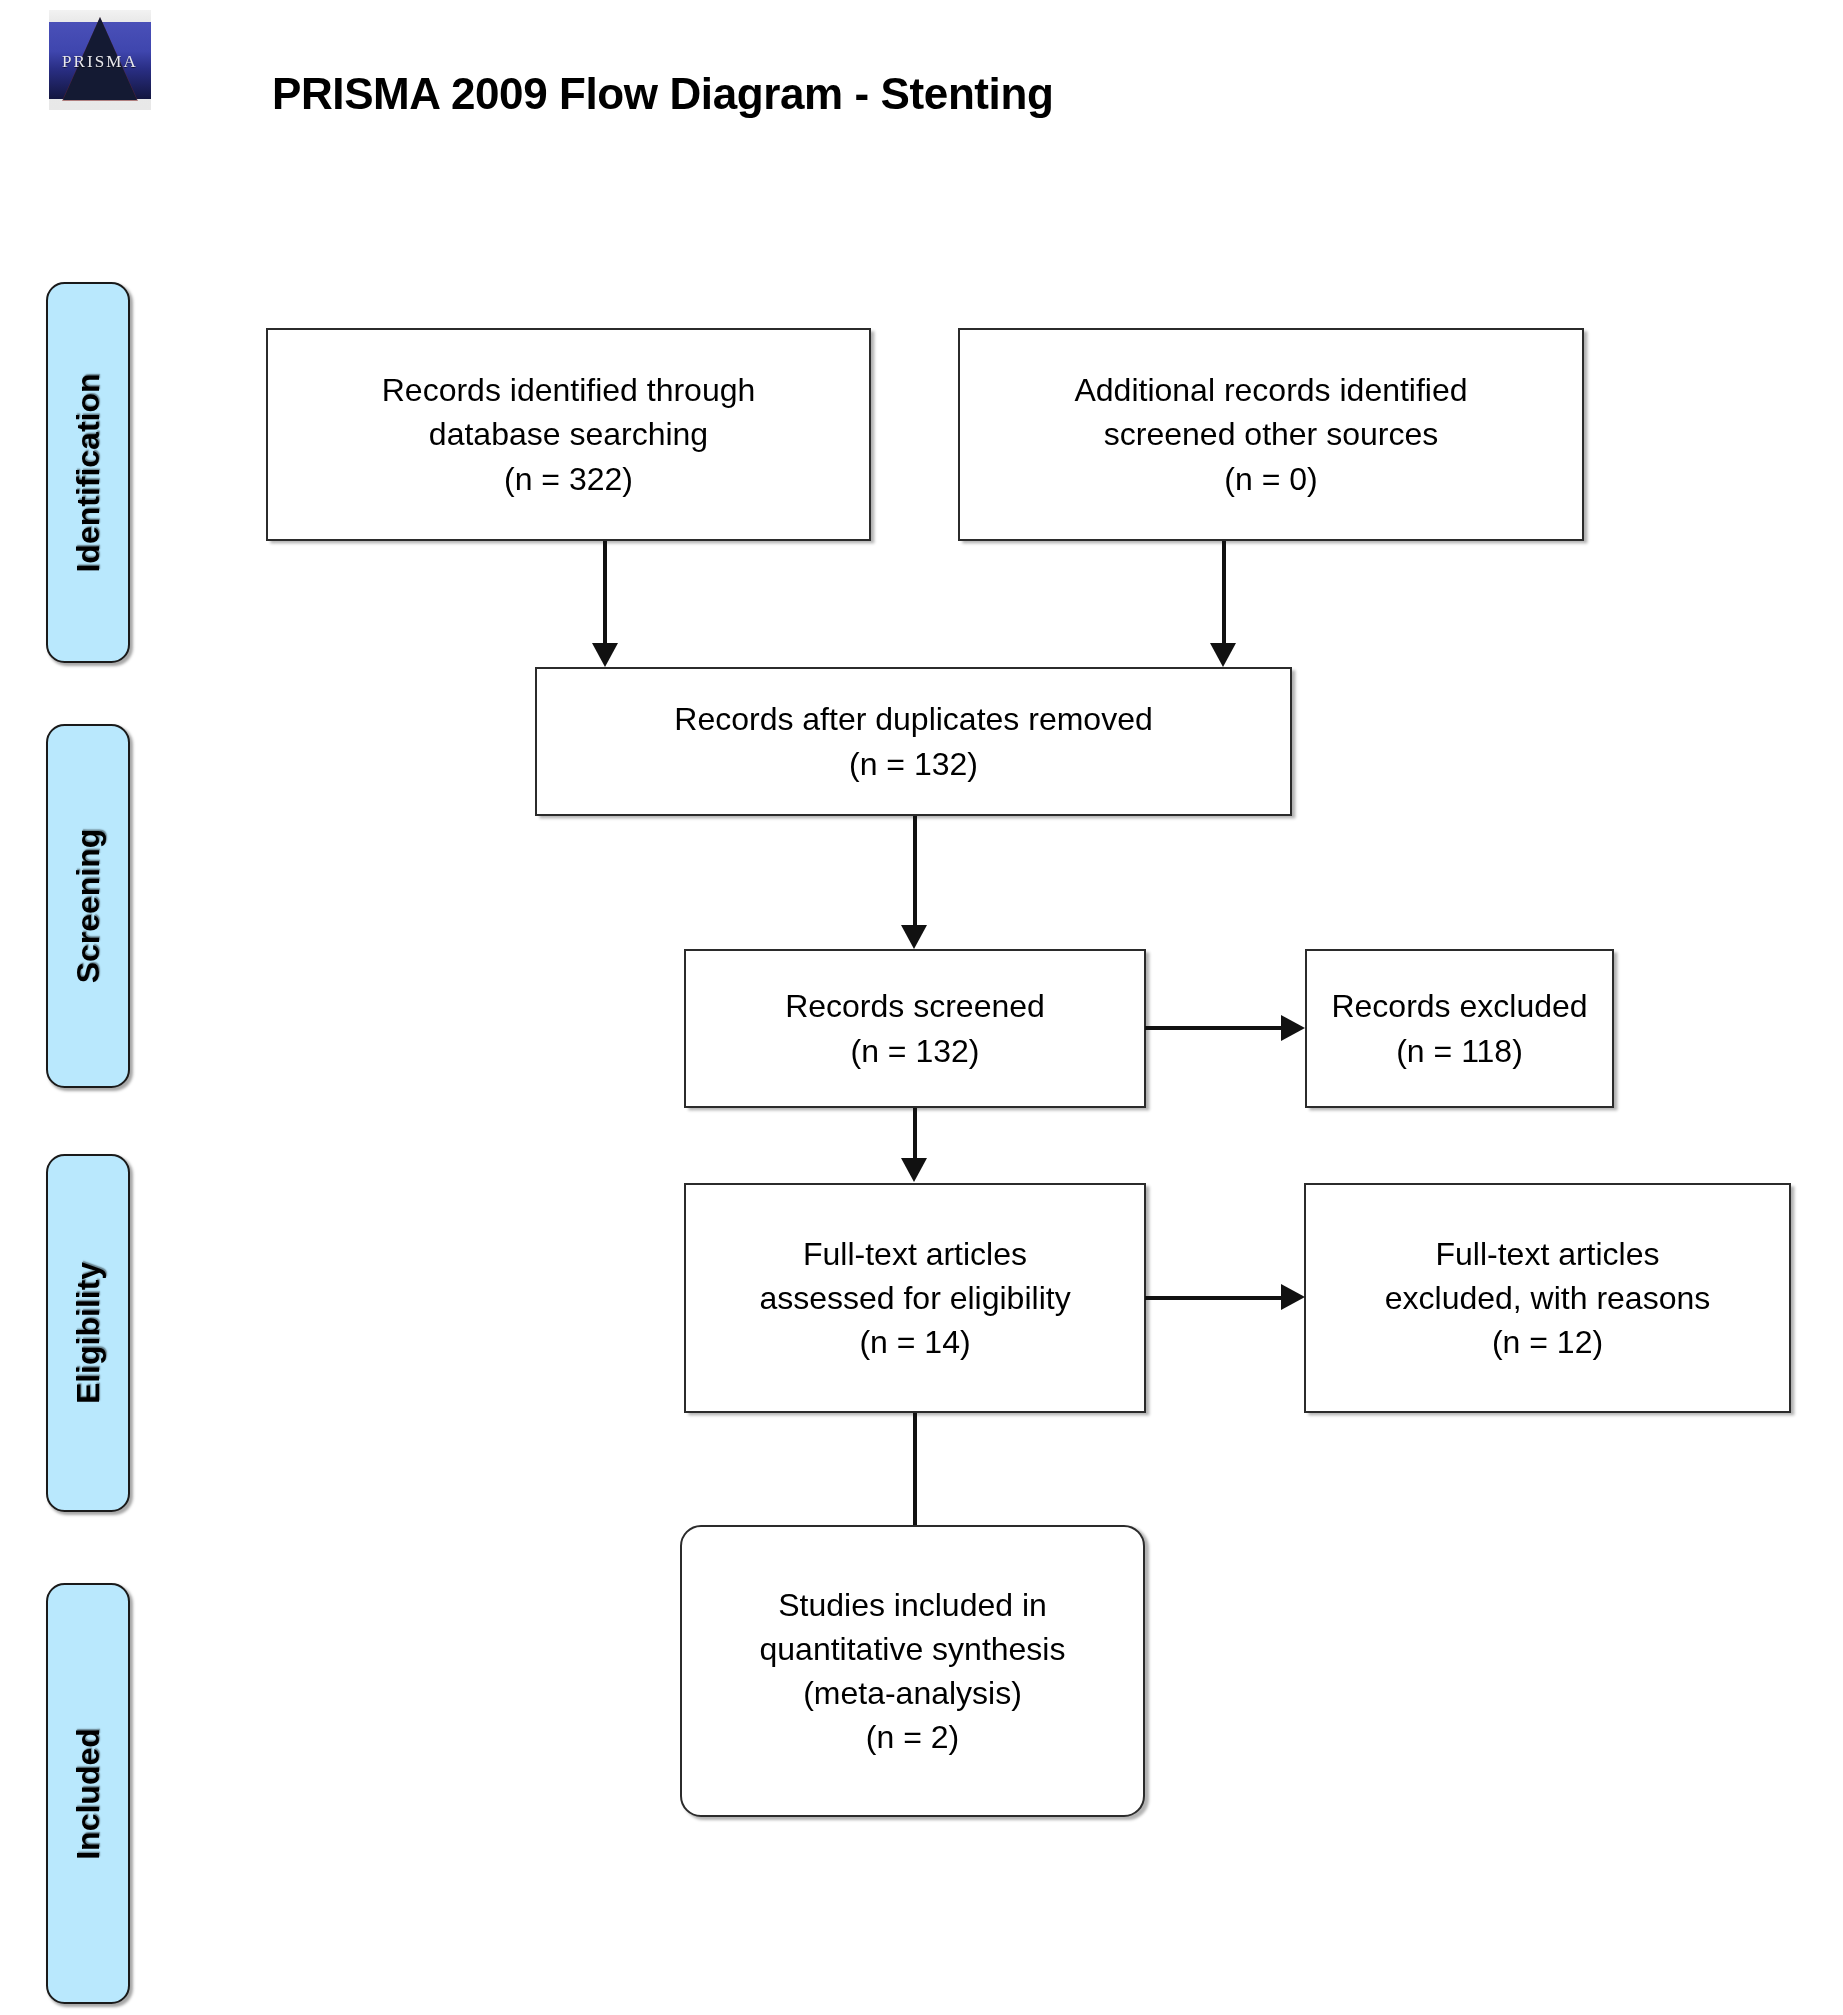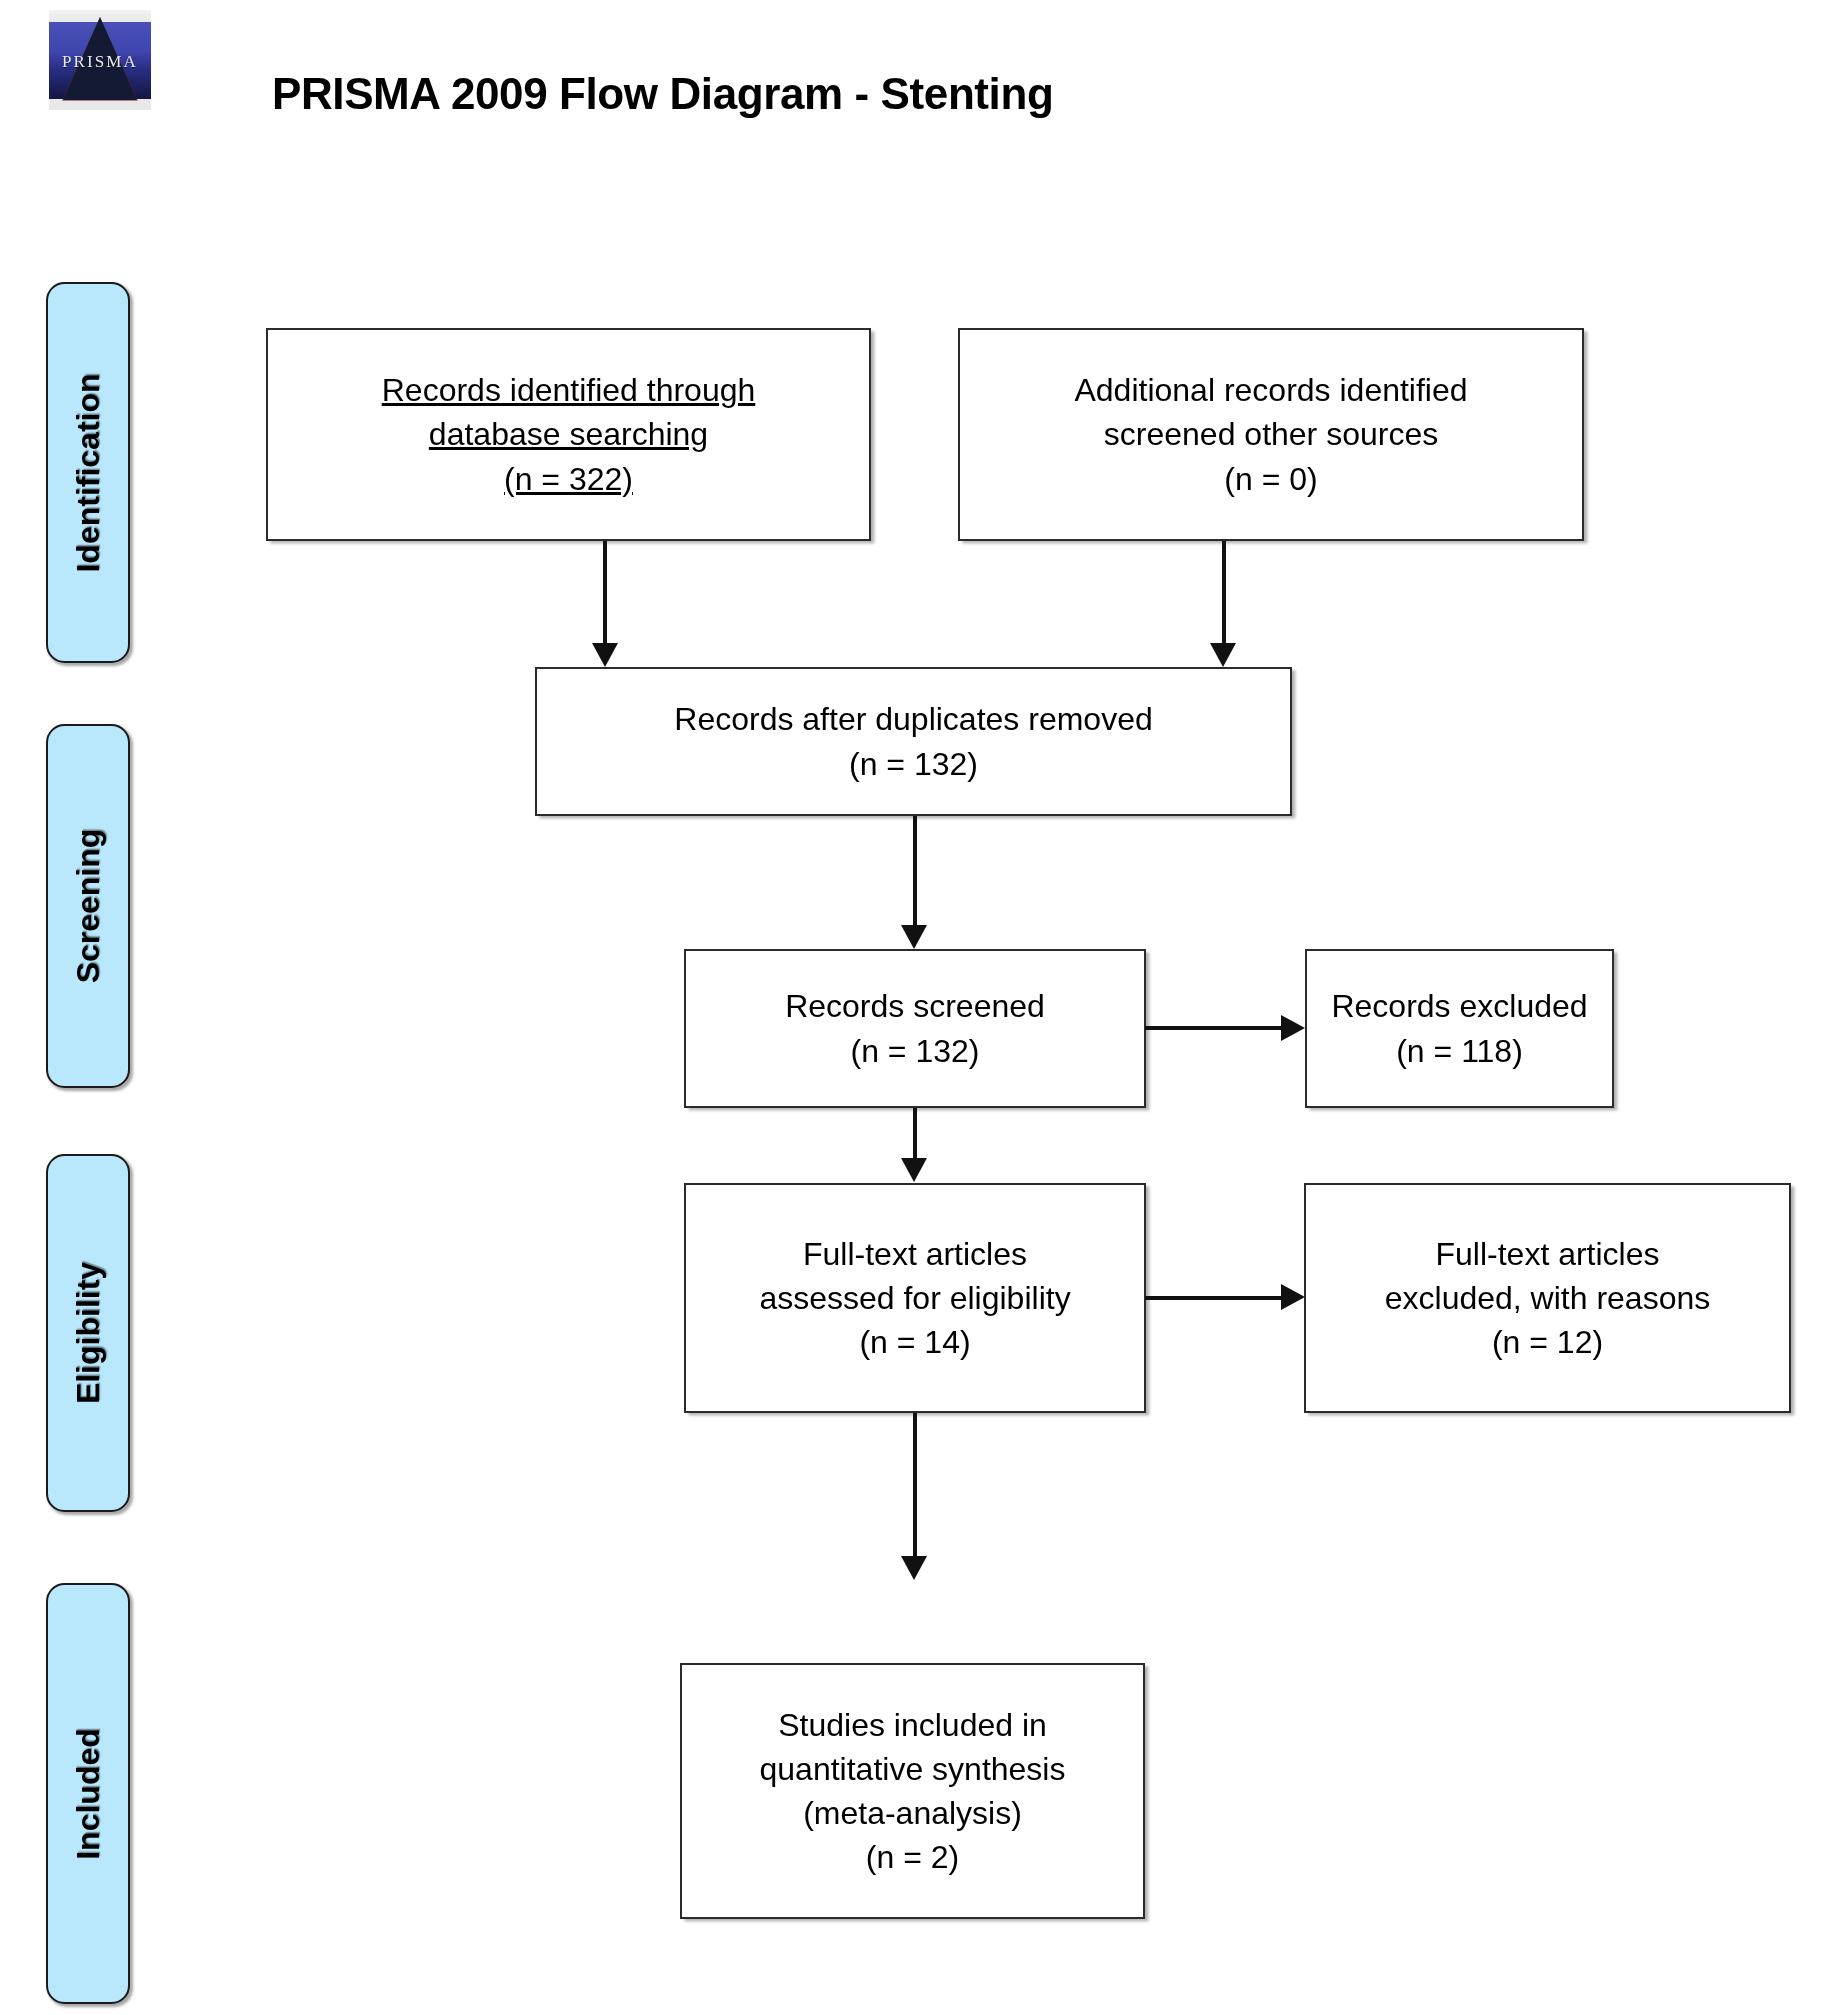--- a/index.html
+++ b/index.html
@@ -176,21 +176,21 @@
   </div>
 
   <div class="stage" style="top:1154px; height:358px;">
     <div class="stage-label">Eligibility</div>
   </div>
 
   <div class="stage" style="top:1583px; height:421px;">
     <div class="stage-label">Included</div>
   </div>
 
-  <div class="node" style="left:266px; top:328px; width:605px; height:213px;text-decoration:underline;">
+  <div class="node" style="left:266px; top:328px; width:605px; height:213px;">
     <span class="ln">Records identified through</span>
     <span class="ln">database searching</span>
     <span class="ln">(n = 322)</span>
   </div>
 
   <div class="node" style="left:958px; top:328px; width:626px; height:213px;">
     <span class="ln">Additional records identified</span>
     <span class="ln">screened other sources</span>
     <span class="ln">(n = 0)</span>
   </div>
@@ -236,21 +236,21 @@
     <span class="ln">excluded, with reasons</span>
     <span class="ln">(n = 12)</span>
   </div>
 
   <div class="hline" style="left:1145px; top:1296px; width:137px;"></div>
   <div class="arrow-right" style="left:1281px; top:1284px;"></div>
 
   <div class="vline" style="left:913px; top:1413px; height:146px;"></div>
   <div class="arrow-down" style="left:901px; top:1556px;"></div>
 
-  <div class="node" style="left:680px; top:1663px; width:465px; height:256px;">
+  <div class="node" style="left:680px; top:1525px; width:465px; height:292px;border-radius:21px;">
     <span class="ln">Studies included in</span>
     <span class="ln">quantitative synthesis</span>
     <span class="ln">(meta-analysis)</span>
     <span class="ln">(n = 2)</span>
   </div>
 
 </div>
 
 
 </body></html>

